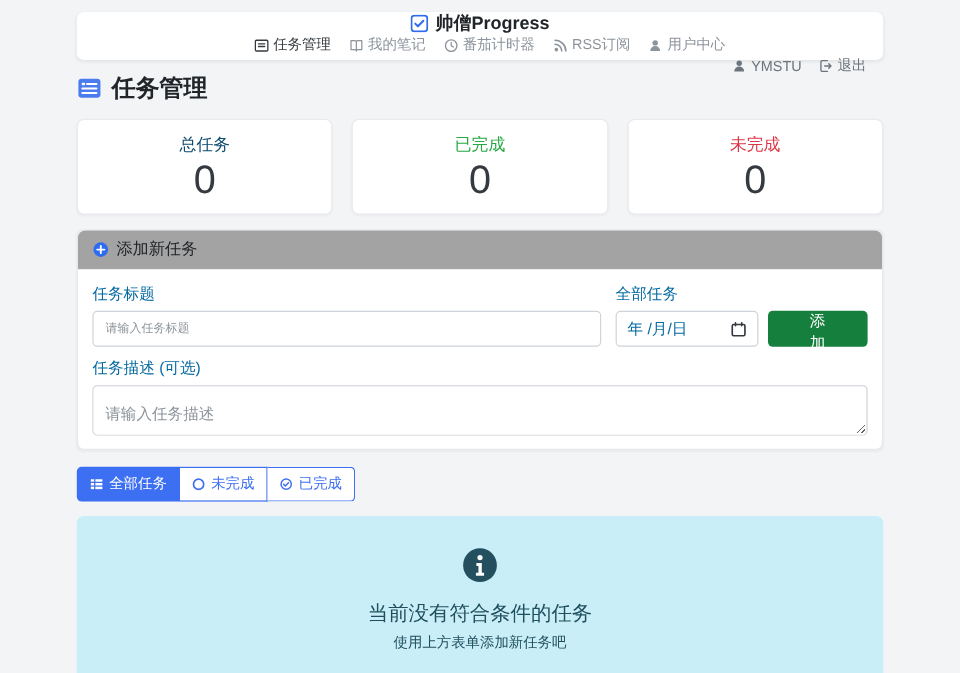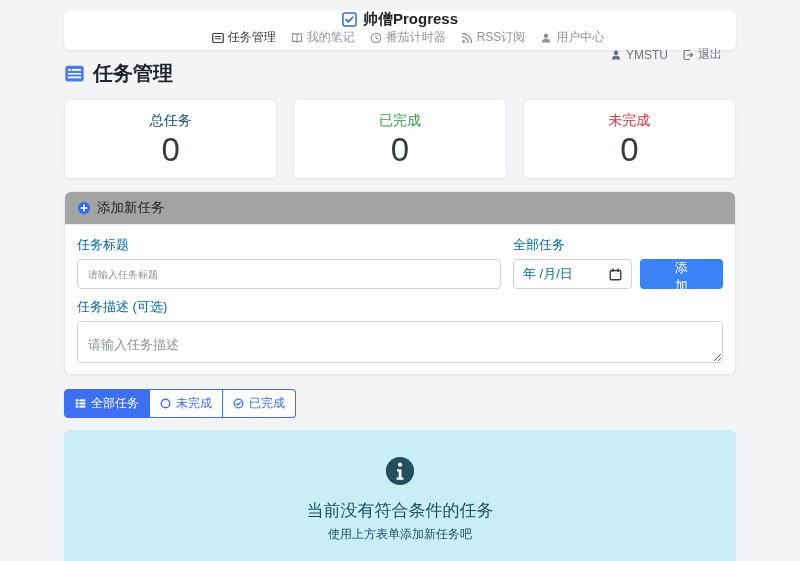--- a/index.html
+++ b/index.html
@@ -67,21 +67,21 @@
     font-family: "Liberation Sans", sans-serif;
   }
   .text-input::placeholder { color: #8d949b; }
   .date-row { display: flex; gap: 8px; }
   .date-input {
     width: 152px; height: 30px; border: 1px solid #ced4da; border-radius: 4px;
     display: flex; align-items: center; justify-content: space-between;
     padding: 0 9px; font-size: 13px; color: #0369a1; background: #fff; cursor: text;
   }
   .btn-add {
-    height: 30px; padding: 0 32px; background: #3b82f6; border: none; border-radius: 4px;
+    height: 30px; padding: 0 32px; background: #15803d; border: none; border-radius: 4px;
     color: #fff; font-size: 13px; cursor: pointer; font-family: "Liberation Sans", sans-serif;
   }
   .desc-area {
     width: 100%; height: 42px; border: 1px solid #ced4da; border-radius: 4px;
     padding: 14px 10px; font-size: 13px; color: #495057; resize: vertical; outline: none;
     font-family: "Liberation Sans", sans-serif; display: block;
   }
   .desc-area::placeholder { color: #8d949b; }
 
   

